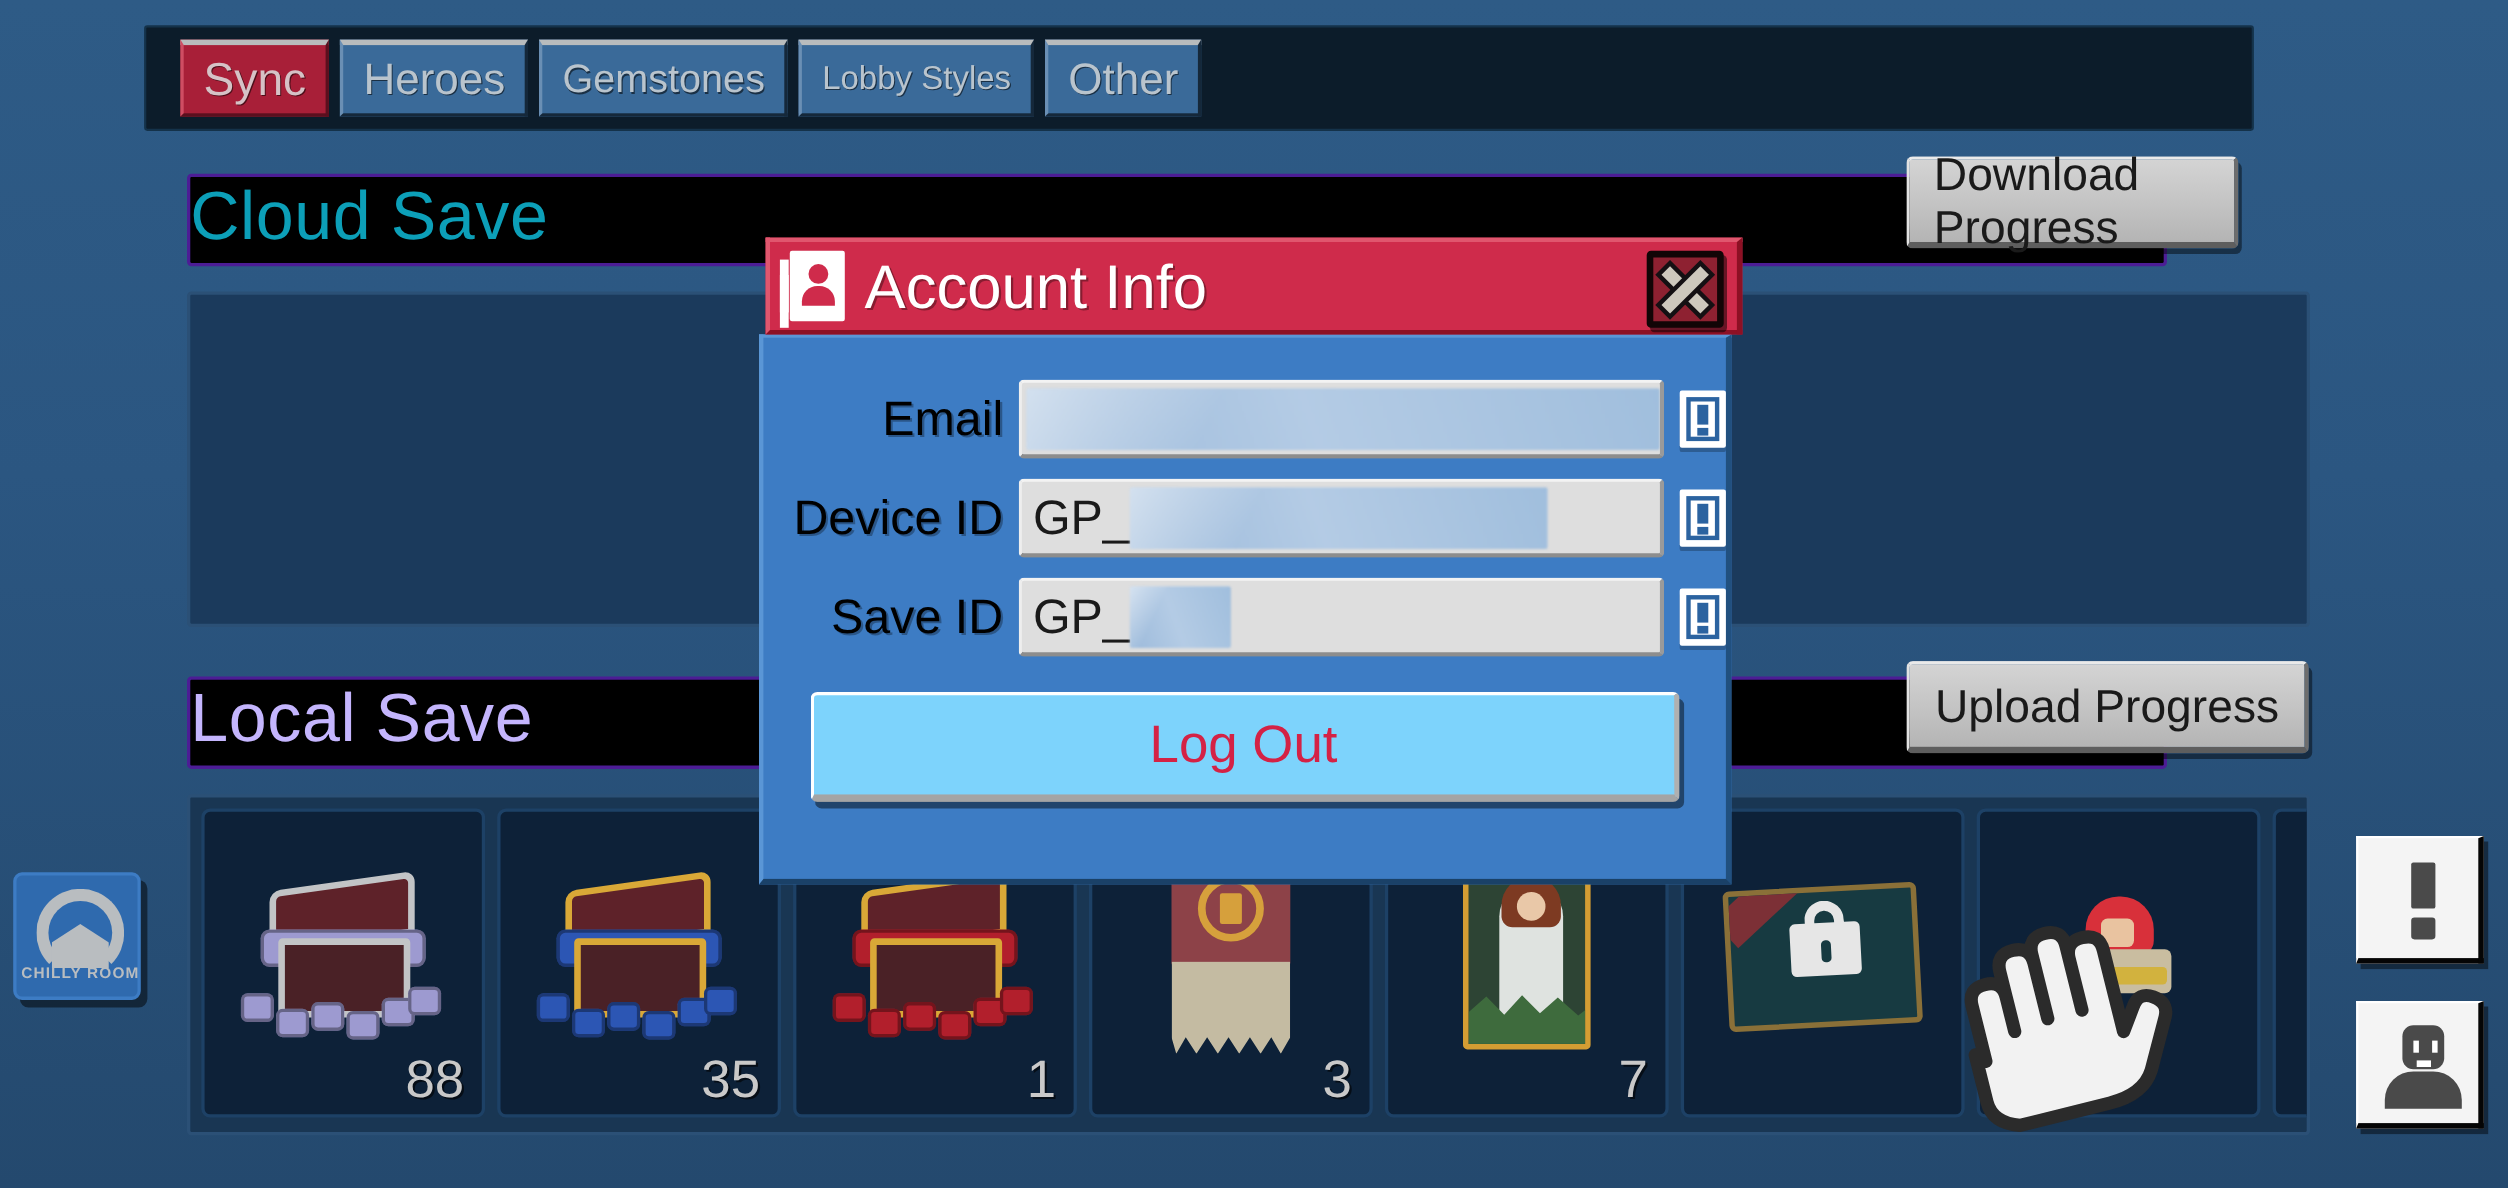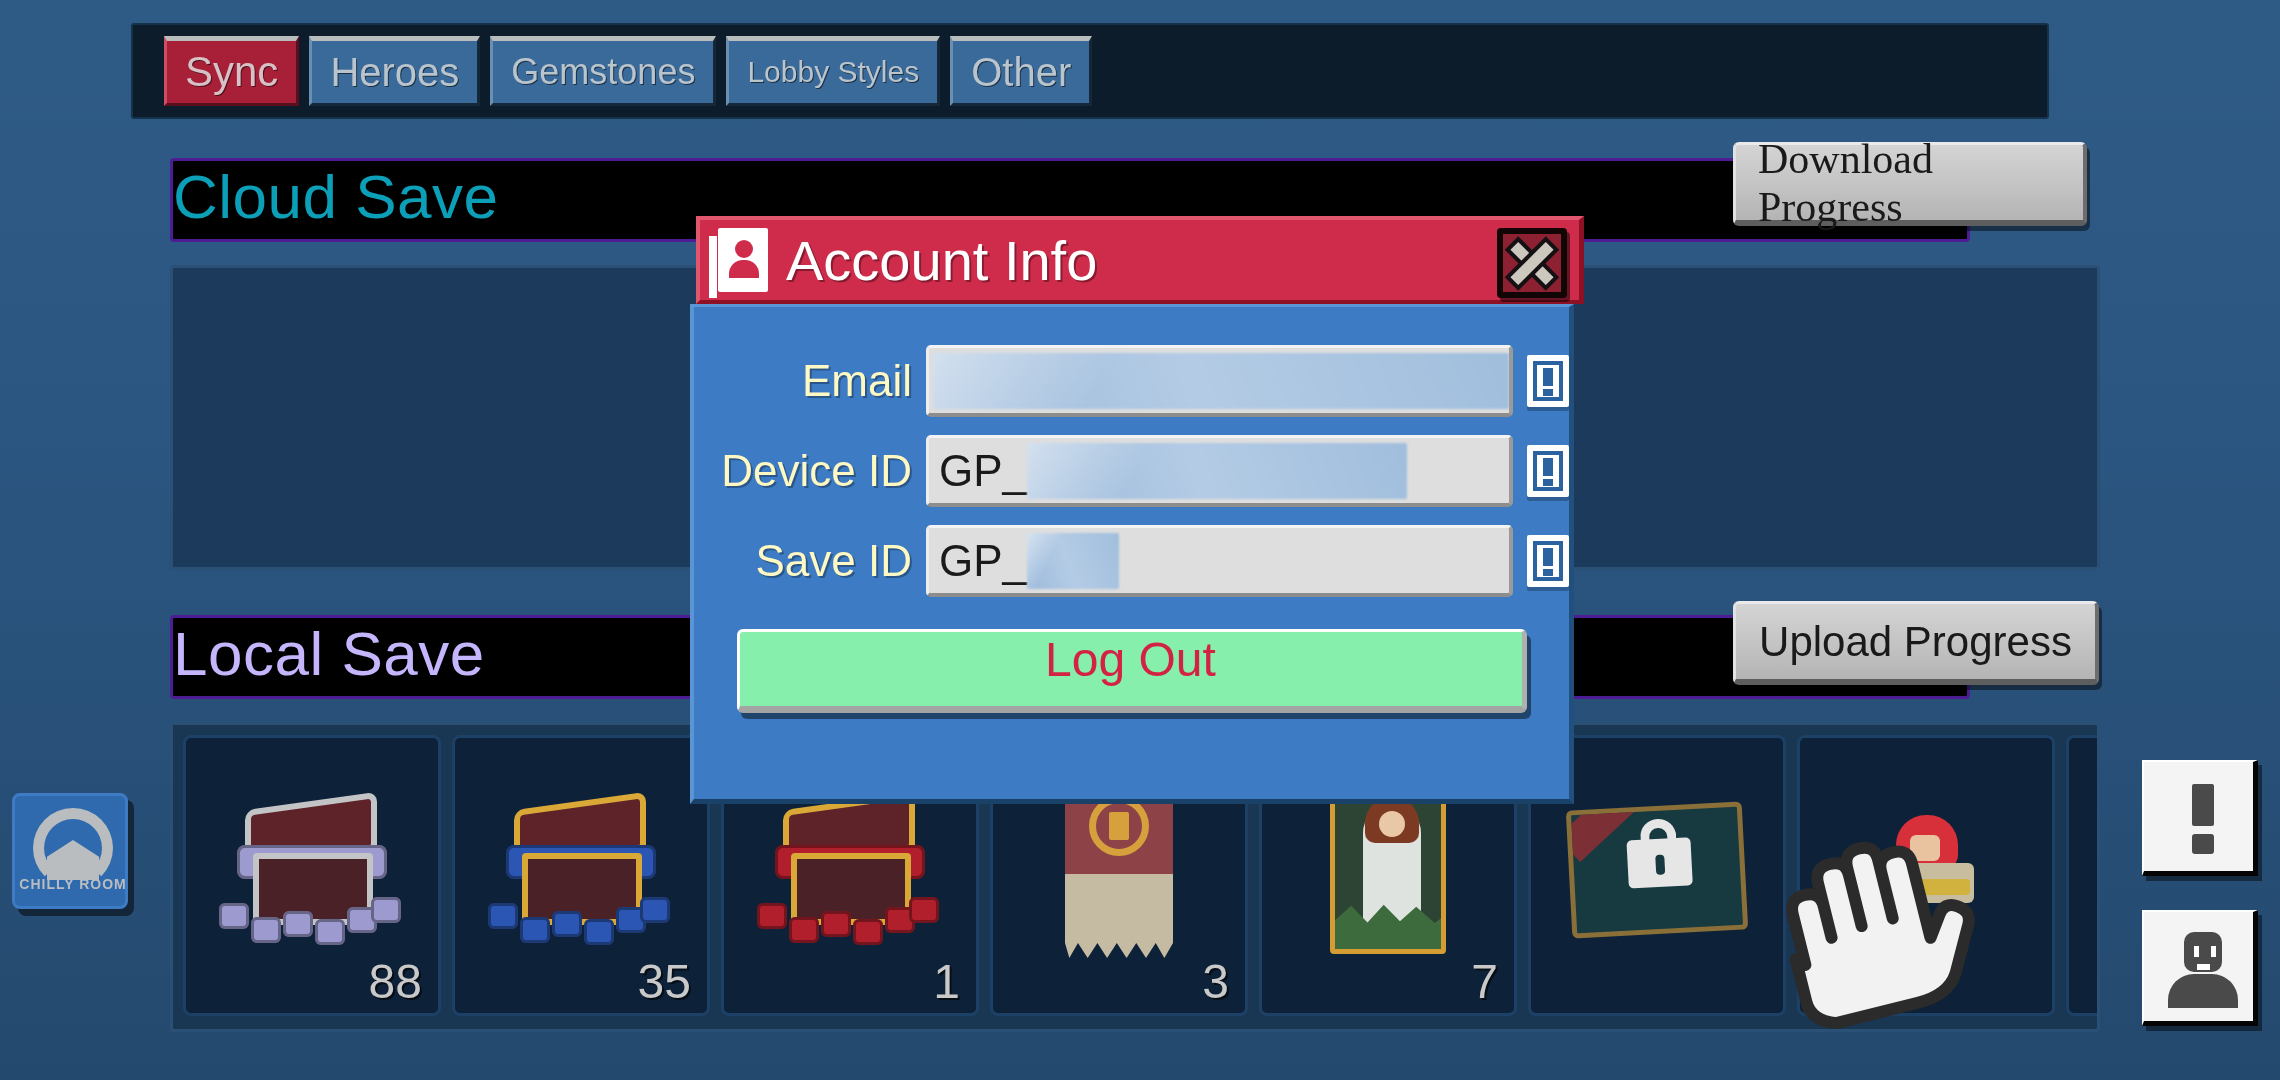--- a/index.html
+++ b/index.html
@@ -94,21 +94,21 @@
     border-right:4px solid #6d6d6d;
     border-bottom:6px solid #5e5e5e;
     border-radius:6px;
     color:#1a1a1a;
     font-size:42px;
     display:flex; align-items:center; justify-content:center;
     padding:0 22px;
     cursor:pointer;
     box-shadow:3px 5px 0 rgba(0,0,0,.45);
   }
-  #download-btn { left:1733px; top:142px; width:354px; height:84px;font-family:Liberation Serif, serif; }
+  #download-btn { left:1733px; top:142px; width:302px; height:84px; }
   #upload-btn   { left:1733px; top:601px; width:366px; height:84px; }
 
   
   .slot {
     position:relative;
     width:258px; height:281px;
     background:#0d2138;
     border:3px solid #1d4166;
     border-radius:8px;
     flex:0 0 auto;
@@ -356,21 +356,21 @@
     padding-top:38px;
   }
 
   .field-row {
     display:flex; align-items:center; gap:14px;
     margin:0 0 18px 0;
     padding-left:10px;
   }
   .field-label {
     width:208px; text-align:right;
-    color:#fef9c3; font-size:44px;
+    color:#000000; font-size:44px;
     text-shadow:2px 2px 0 rgba(0,0,0,.3);
     flex:0 0 auto;
   }
   .field-box {
     position:relative;
     width:590px; height:72px;
     background:#dedede;
     border-top:3px solid #f3f3f3;
     border-left:3px solid #eeeeee;
     border-right:4px solid #9a9a9a;
@@ -410,28 +410,28 @@
     position:absolute; left:16px; top:13px; width:10px; height:18px;
     background:#2b63a0;
   }
   .copy-btn .cb-dot {
     position:absolute; left:16px; top:34px; width:10px; height:7px;
     background:#2b63a0;
   }
 
   #logout-btn {
     margin:32px auto 0 auto;
-    width:790px; height:84px;
-    background:#86efac;
+    width:790px; height:100px;
+    background:#7dd3fc;
     border-top:3px solid #ffffff;
     border-left:3px solid #ffffff;
     border-right:5px solid #b0b0b0;
     border-bottom:7px solid #a4a4a4;
     border-radius:6px;
-    display:flex; align-items:flex-start; justify-content:center;
+    display:flex; align-items:center; justify-content:center;
     color:#d42245; font-size:48px;
     cursor:pointer;
     box-shadow:4px 6px 0 rgba(0,0,0,.45);
   }
 
   
   #cursor {
     position:absolute; left:1775px; top:835px;
     width:200px; height:190px;
     z-index:80;

